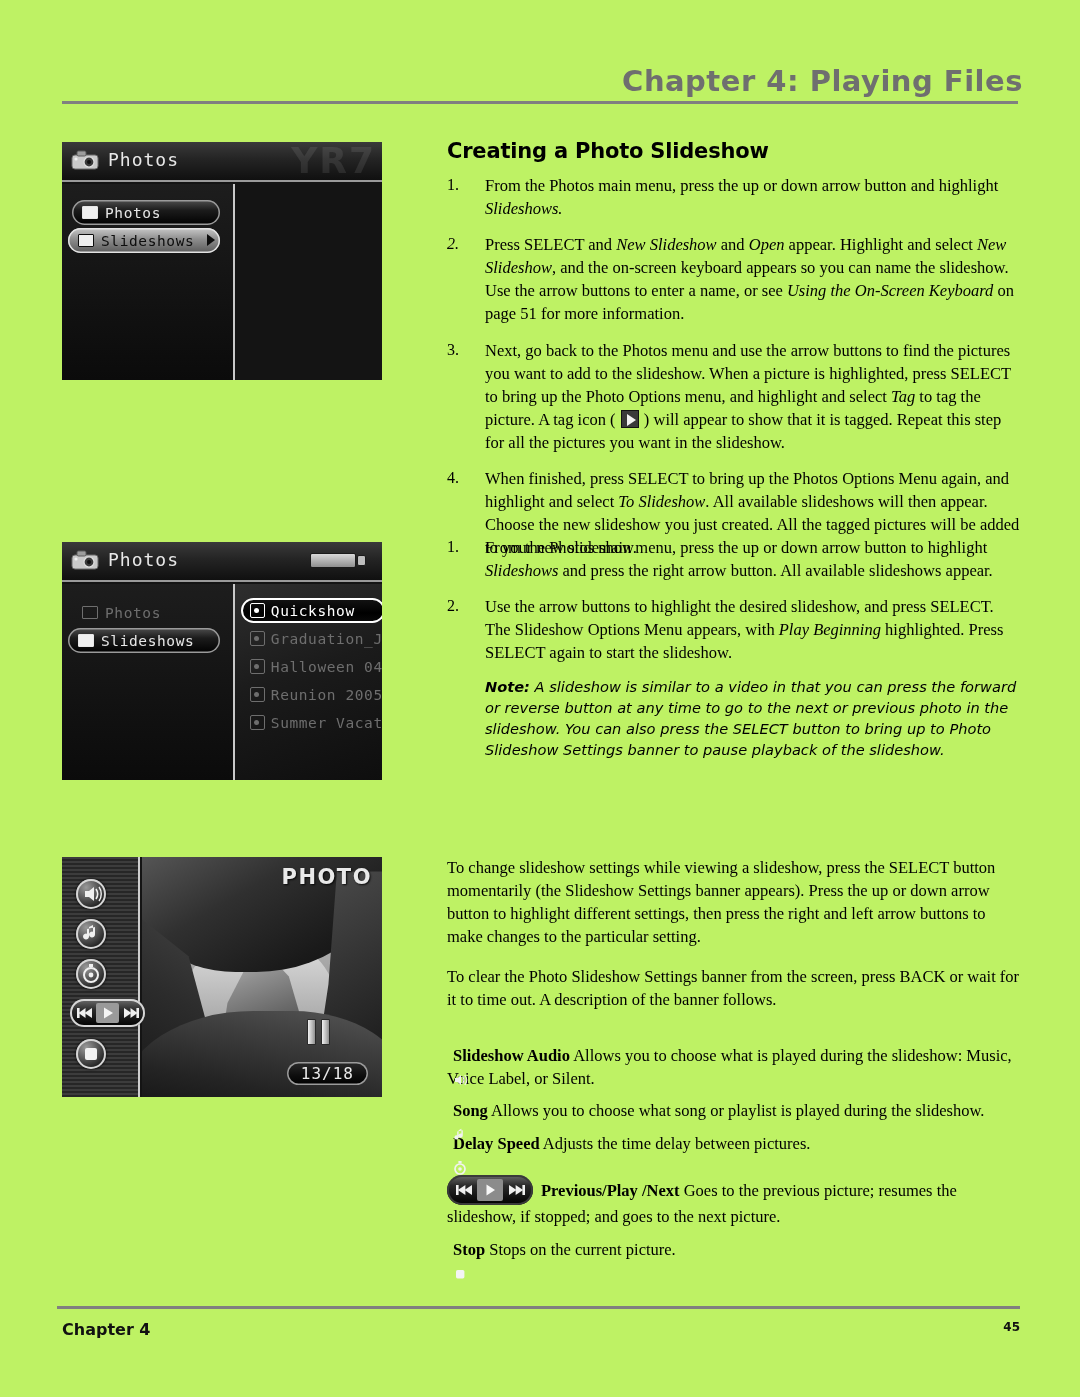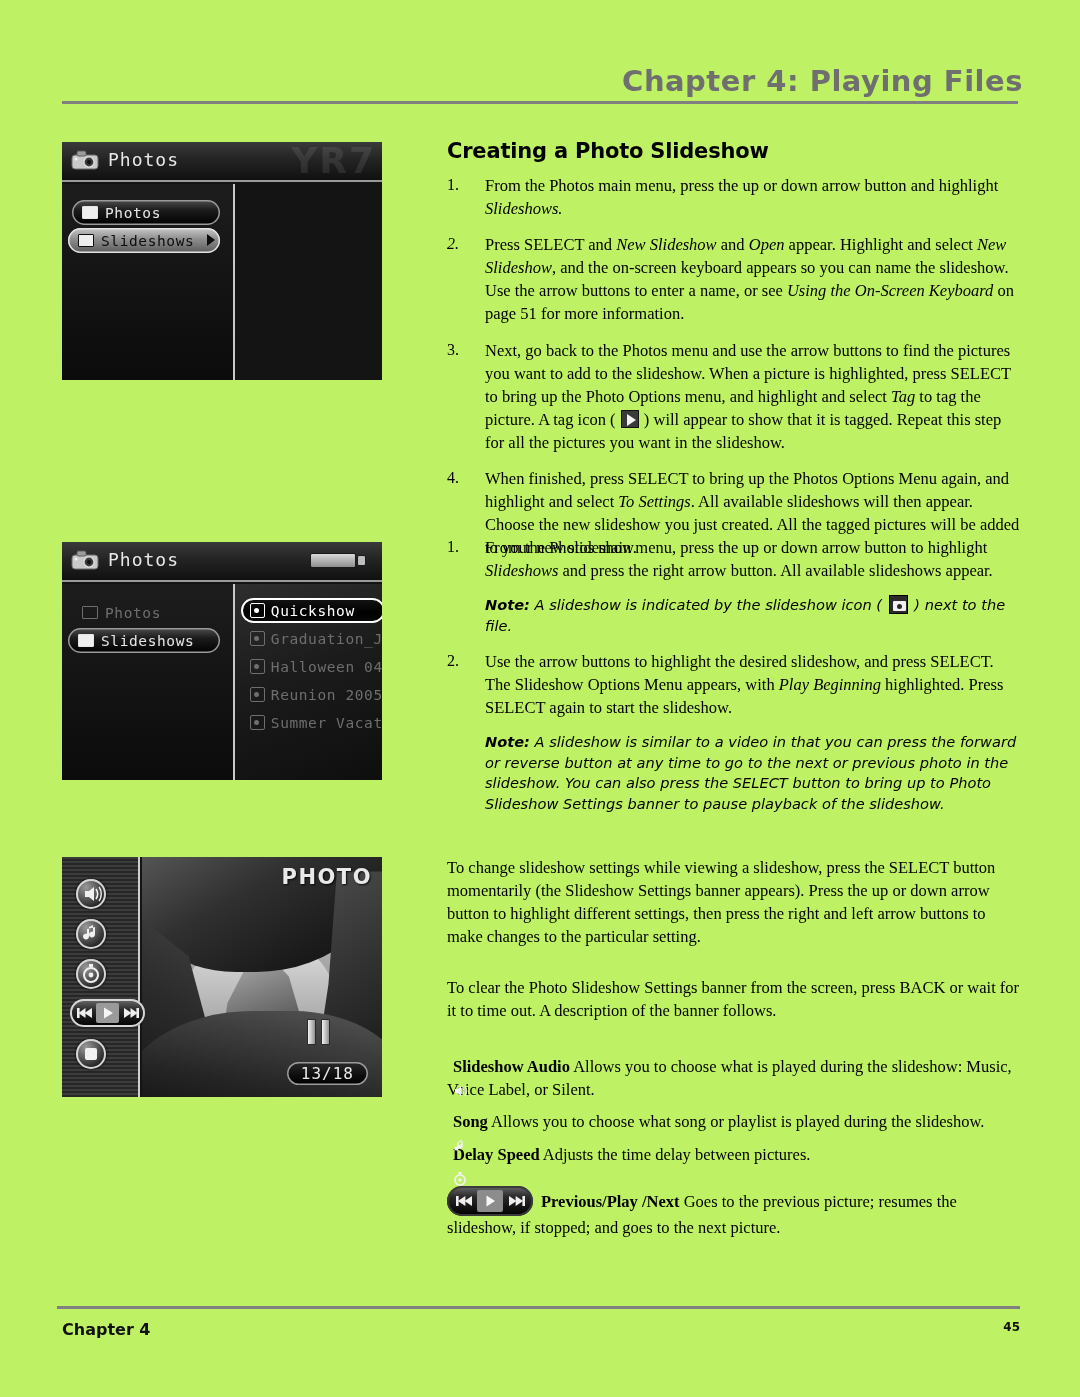--- a/index.html
+++ b/index.html
@@ -82,21 +82,21 @@
   .step .num {
     width: 38px;
     flex: 0 0 38px;
     font-size: 16px;
   }
   .step .body { flex: 1 1 auto; }
   .para {
     font-size: 16.5px;
     line-height: 1.40;
     color: #000;
-    margin-bottom: 28px;
+    margin-bottom: 17px;
   }
   .note {
     font-family: "DejaVu Sans", sans-serif;
     font-style: italic;
     font-size: 14.6px;
     line-height: 1.42;
     color: #000;
     margin: 4px 0 13px 0;
   }
   .note b { font-style: italic; font-weight: bold; }
@@ -574,32 +574,31 @@
     <div class="step">
       <div class="num" style="font-style:italic;">2.</div>
       <div class="body">Press SELECT and <i>New Slideshow</i> and <i>Open</i> appear. Highlight and select <i>New Slideshow</i>,  and the on-screen keyboard appears so you can name the slideshow. Use the arrow buttons to enter a name, or see <i>Using the On-Screen Keyboard</i> on page 51 for more information.</div>
     </div>
     <div class="step">
       <div class="num">3.</div>
       <div class="body">Next, go back to the Photos menu and use the arrow buttons to find the pictures you want to add to the slideshow. When a picture is highlighted, press SELECT to bring up the Photo Options menu, and highlight and select <i>Tag</i> to tag the picture. A tag icon ( <span class="inl-tag"></span> ) will appear to show that it is tagged. Repeat this step for all the pictures you want in the slideshow.</div>
     </div>
     <div class="step">
       <div class="num">4.</div>
-      <div class="body">When finished, press SELECT to bring up the Photos Options Menu again, and highlight and select <i>To Settings</i>. All available slideshows will then appear. Choose the new slideshow you just created. All the tagged pictures will be added to your new slideshow.</div>
+      <div class="body">When finished, press SELECT to bring up the Photos Options Menu again, and highlight and select <i>To Slideshow</i>. All available slideshows will then appear. Choose the new slideshow you just created. All the tagged pictures will be added to your new slideshow.</div>
     </div>
   </div>
 
   <div class="col" style="top:536px;">
 
     <div class="step">
       <div class="num">1.</div>
       <div class="body">From the Photos main menu, press the up or down arrow button to highlight <i>Slideshows</i> and press the right arrow button. All available slideshows appear.</div>
     </div>
 
-    <div class="note note-indent"><b>Note:</b> A slideshow is indicated by the slideshow icon ( <span class="inl-ss"></span> ) next to the file.</div>
 
     <div class="step">
       <div class="num">2.</div>
       <div class="body">Use the arrow buttons to highlight the desired slideshow, and press SELECT. The Slideshow Options Menu appears, with <i>Play Beginning</i> highlighted. Press SELECT again to start the slideshow.</div>
     </div>
 
     <div class="note note-indent"><b>Note:</b> A slideshow is similar to a video in that you can press the forward or reverse button at any time to go to the next or previous photo in the slideshow. You can also press the SELECT button to bring up to Photo Slideshow Settings banner to pause playback of the slideshow.</div>
   </div>
 
   <div class="col" style="top:856px;">
@@ -658,19 +657,28 @@
         <span class="seg next">
           <svg width="17" height="12" viewBox="0 0 17 12">
             <rect x="14.4" y="1" width="2.6" height="10" fill="#efefef"></rect>
             <path d="M1 1v10l7.5-5z" fill="#efefef"></path>
             <path d="M7.6 1v10L15.1 6z" fill="#efefef"></path>
           </svg>
         </span>
       </span><b>Previous/Play /Next</b><span> Goes to the previous picture; resumes the slideshow, if stopped; and goes to the next picture.</span>
     </div>
 
+    <div class="gloss">
+      <span class="gi">
+        <span class="orb">
+          <svg width="18" height="18" viewBox="0 0 18 18">
+            <rect x="5" y="5" width="8.4" height="8.4" rx="1.6" fill="#f4f4f4"></rect>
+          </svg>
+        </span>
+      </span><b>Stop</b><span> Stops on the current picture.</span>
+    </div>
   </div>
 
   <div class="ftr-rule"></div>
   <div class="ftr-left">Chapter 4</div>
   <div class="ftr-right">45</div>
 
 </div>
 
 </body></html>

